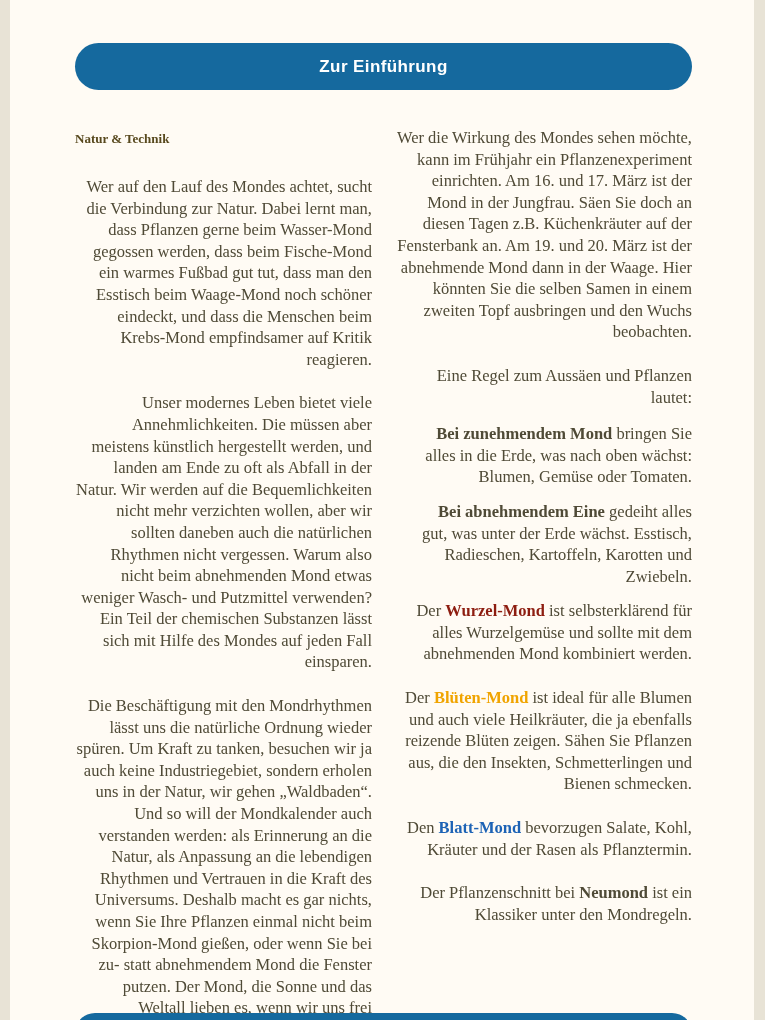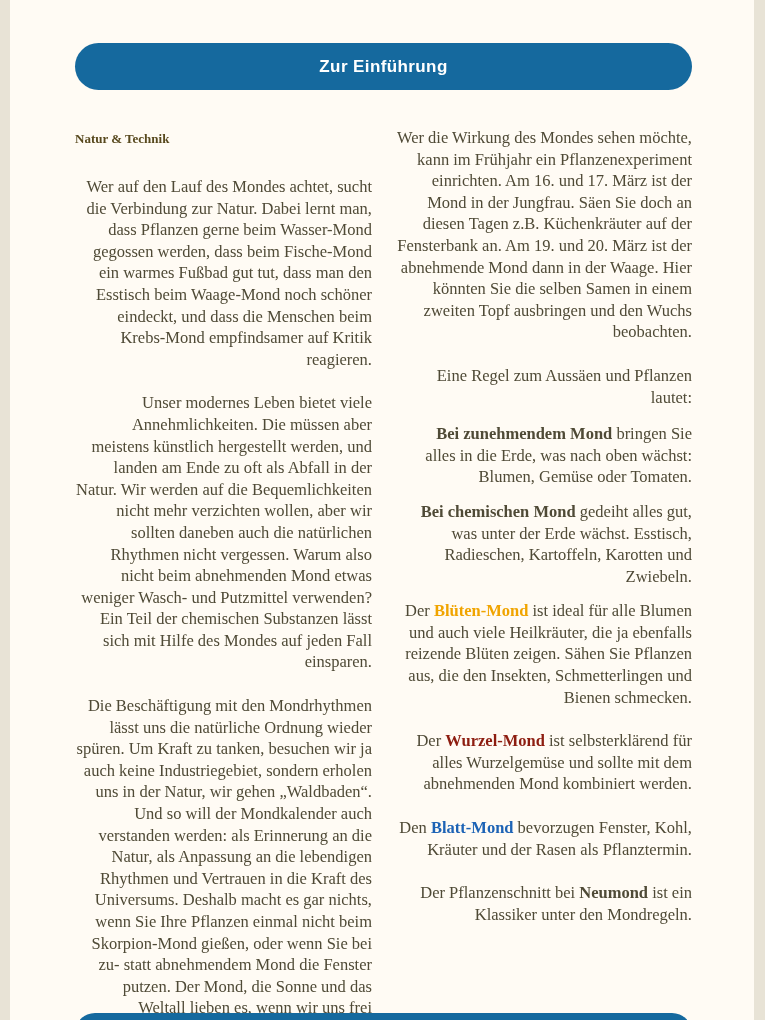--- a/index.html
+++ b/index.html
@@ -74,22 +74,22 @@
         <p class="para"><span>Wer auf den Lauf des Mondes achtet, sucht die Verbindung zur Natur. Dabei lernt man, dass Pflanzen gerne beim Wasser-Mond gegossen werden, dass beim Fische-Mond ein warmes Fußbad gut tut, dass man den Esstisch beim Waage-Mond noch schöner eindeckt, und dass die Menschen beim Krebs-Mond empfindsamer auf Kritik reagieren.</span></p>
         <p class="para"><span>Unser modernes Leben bietet viele Annehmlichkeiten. Die müssen aber meistens künstlich hergestellt werden, und landen am Ende zu oft als Abfall in der Natur. Wir werden auf die Bequemlichkeiten nicht mehr verzichten wollen, aber wir sollten daneben auch die natürlichen Rhythmen nicht vergessen. Warum also nicht beim abnehmenden Mond etwas weniger Wasch- und Putzmittel verwenden? Ein Teil der chemischen Substanzen lässt sich mit Hilfe des Mondes auf jeden Fall einsparen.</span></p>
         <p class="para"><span>Die Beschäftigung mit den Mondrhythmen lässt uns die natürliche Ordnung wieder spüren. Um Kraft zu tanken, besuchen wir ja auch keine Industriegebiet, sondern erholen uns in der Natur, wir gehen „Waldbaden“. Und so will der Mondkalender auch verstanden werden: als Erinnerung an die Natur, als Anpassung an die lebendigen Rhythmen und Vertrauen in die Kraft des Universums. Deshalb macht es gar nichts, wenn Sie Ihre Pflanzen einmal nicht beim Skorpion-Mond gießen, oder wenn Sie bei zu- statt abnehmendem Mond die Fenster putzen. Der Mond, die Sonne und das Weltall lieben es, wenn wir uns frei entfalten, und dabei die Natur und das Leben achten.</span></p>
       </div>
   </div>
   <div class="col">
     <div class="paras">
         <p class="para"><span>Wer die Wirkung des Mondes sehen möchte, kann im Frühjahr ein Pflanzenexperiment einrichten. Am 16. und 17. März ist der Mond in der Jungfrau. Säen Sie doch an diesen Tagen z.B. Küchenkräuter auf der Fensterbank an. Am 19. und 20. März ist der abnehmende Mond dann in der Waage. Hier könnten Sie die selben Samen in einem zweiten Topf ausbringen und den Wuchs beobachten.</span></p>
         <p class="para tight"><span>Eine Regel zum Aussäen und Pflanzen lautet:</span></p>
         <p class="para indent"><span class="b">Bei zunehmendem Mond</span><span> bringen Sie alles in die Erde, was nach oben wächst: Blumen, Gemüse oder Tomaten.</span></p>
-        <p class="para indent"><span class="b">Bei chemischen Mond</span><span> gedeiht alles gut, was unter der Erde wächst. Esstisch, Radieschen, Kartoffeln, Karotten und Zwiebeln.</span></p>
+        <p class="para indent"><span class="b">Bei abnehmendem Eine</span><span> gedeiht alles gut, was unter der Erde wächst. Esstisch, Radieschen, Kartoffeln, Karotten und Zwiebeln.</span></p>
+        <p class="para"><span>Der </span><span class="c-wurzel">Wurzel-Mond</span><span> ist selbsterklärend für alles Wurzelgemüse und sollte mit dem abnehmenden Mond kombiniert werden.</span></p>
         <p class="para"><span>Der </span><span class="c-blueten">Blüten-Mond</span><span> ist ideal für alle Blumen und auch viele Heilkräuter, die ja ebenfalls reizende Blüten zeigen. Sähen Sie Pflanzen aus, die den Insekten, Schmetterlingen und Bienen schmecken.</span></p>
-        <p class="para"><span>Der </span><span class="c-wurzel">Wurzel-Mond</span><span> ist selbsterklärend für alles Wurzelgemüse und sollte mit dem abnehmenden Mond kombiniert werden.</span></p>
-        <p class="para"><span>Den </span><span class="c-blatt">Blatt-Mond</span><span> bevorzugen Fenster, Kohl, Kräuter und der Rasen als Pflanztermin.</span></p>
+        <p class="para"><span>Den </span><span class="c-blatt">Blatt-Mond</span><span> bevorzugen Salate, Kohl, Kräuter und der Rasen als Pflanztermin.</span></p>
         <p class="para"><span>Der Pflanzenschnitt bei </span><span class="b">Neumond</span><span> ist ein Klassiker unter den Mondregeln.</span></p>
       </div>
   </div>
 </div>
 
 <div class="bottom-pill"></div>
 
 </body></html>

